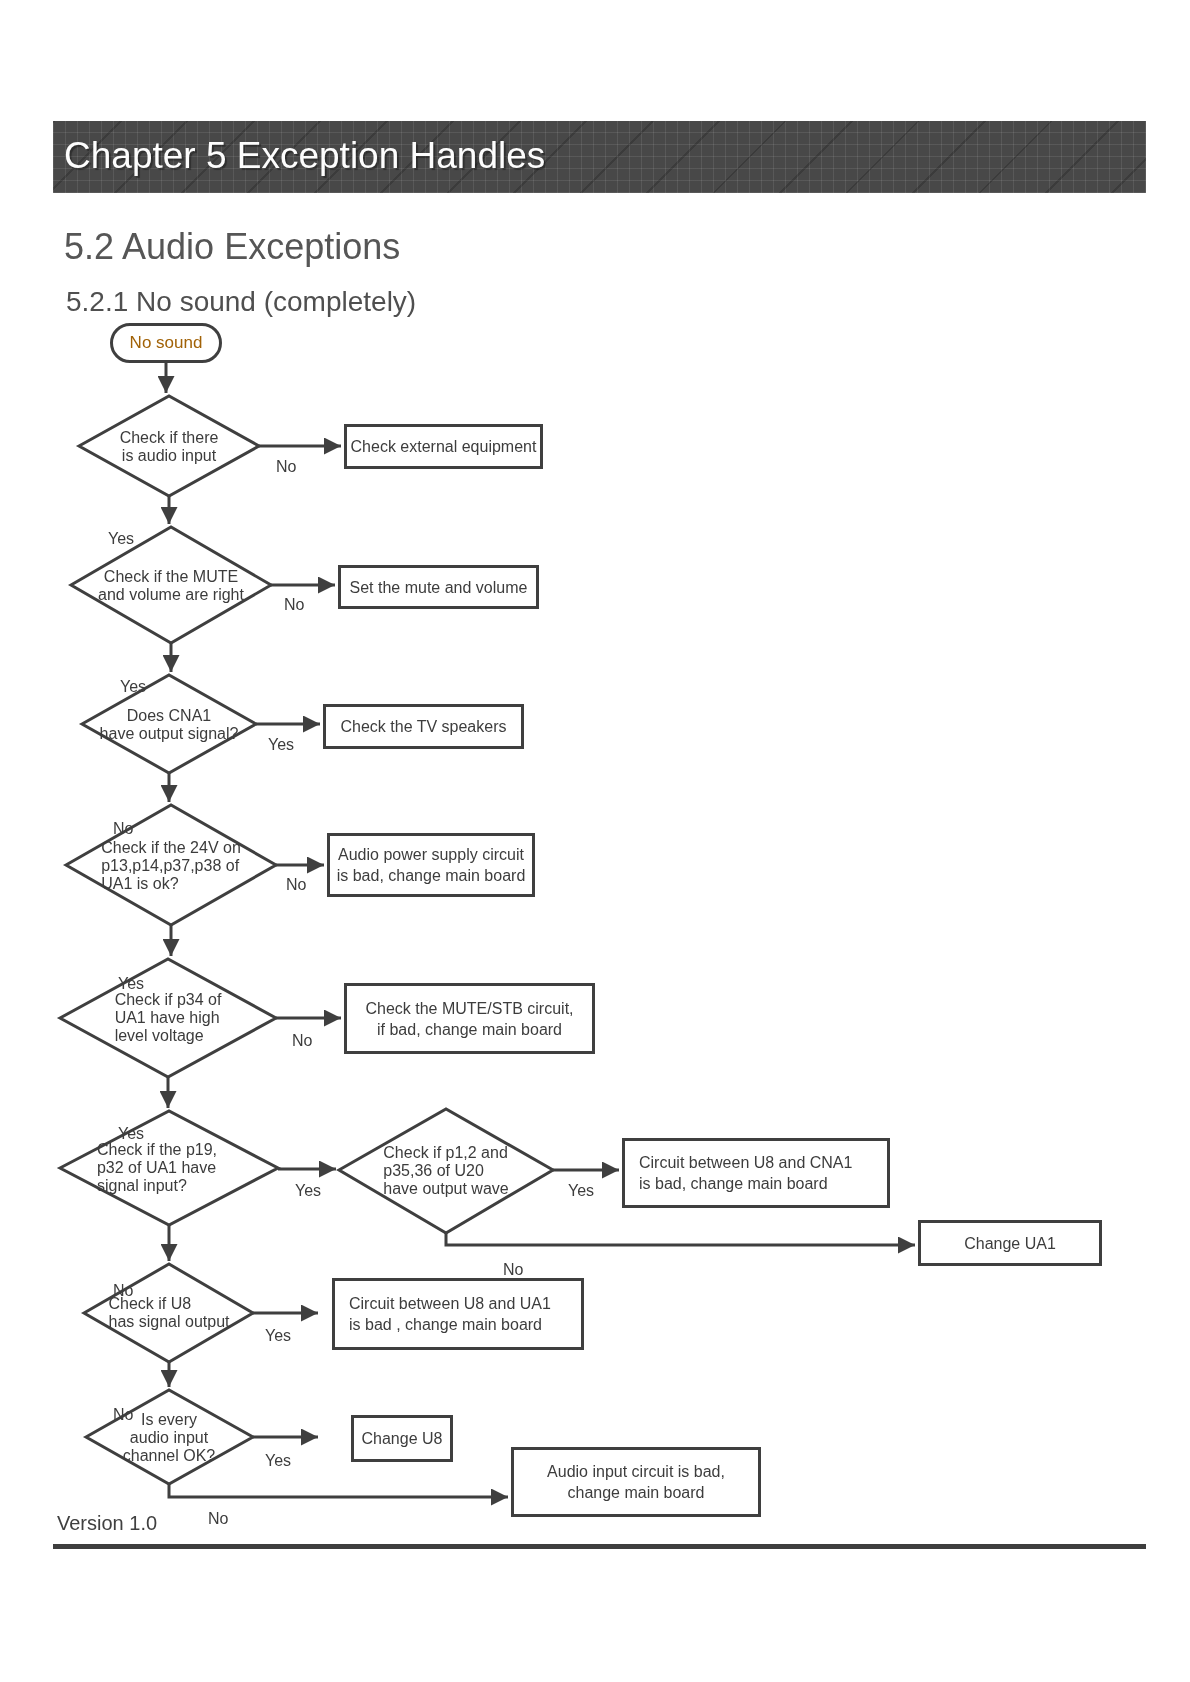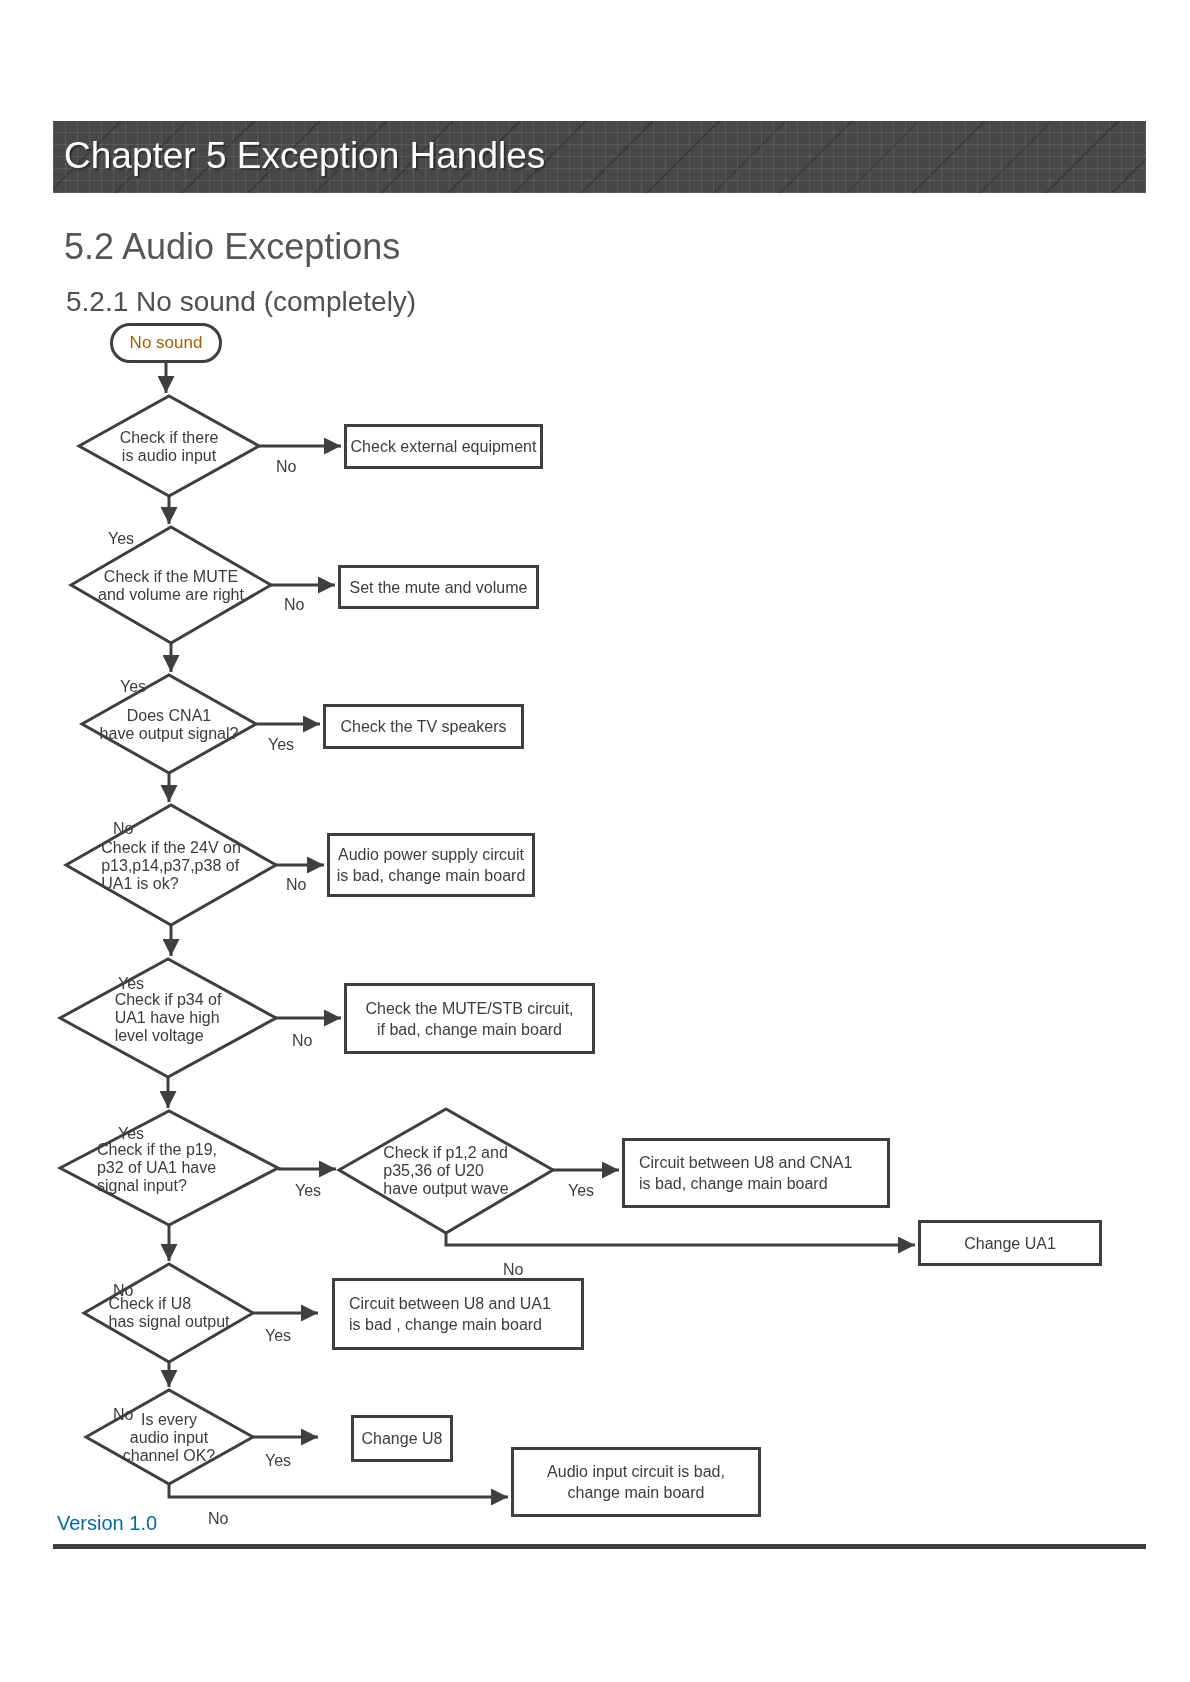--- a/index.html
+++ b/index.html
@@ -42,21 +42,21 @@
   }
   .box.left { justify-content:flex-start; text-align:left; padding-left:14px; }
   .dtext {
     position:absolute; transform:translate(-50%,-50%);
     color:#3c3c3c; font-size:16px; line-height:18px; text-align:center;
     white-space:pre-line;
   }
   .dtext.left { text-align:left; }
   .lbl { position:absolute; color:#3d3d3d; font-size:16px; white-space:nowrap;margin-top:42px; }
   .footer-version {
-    position:absolute; left:57px; top:1512px; font-size:20px; color:#0369a1;text-align:right;
+    position:absolute; left:57px; top:1512px; font-size:20px; color:#404040;text-align:right;
   }
   .footer-rule {
     position:absolute; left:53px; top:1544px; width:1093px; height:5px;
     background:#3e3e3e;
   }
   .page-number {
     position:absolute; left:0; top:1554px; width:1190px; text-align:center;
     font-size:21px; color:#3e3e3e;
   }
 </style>

